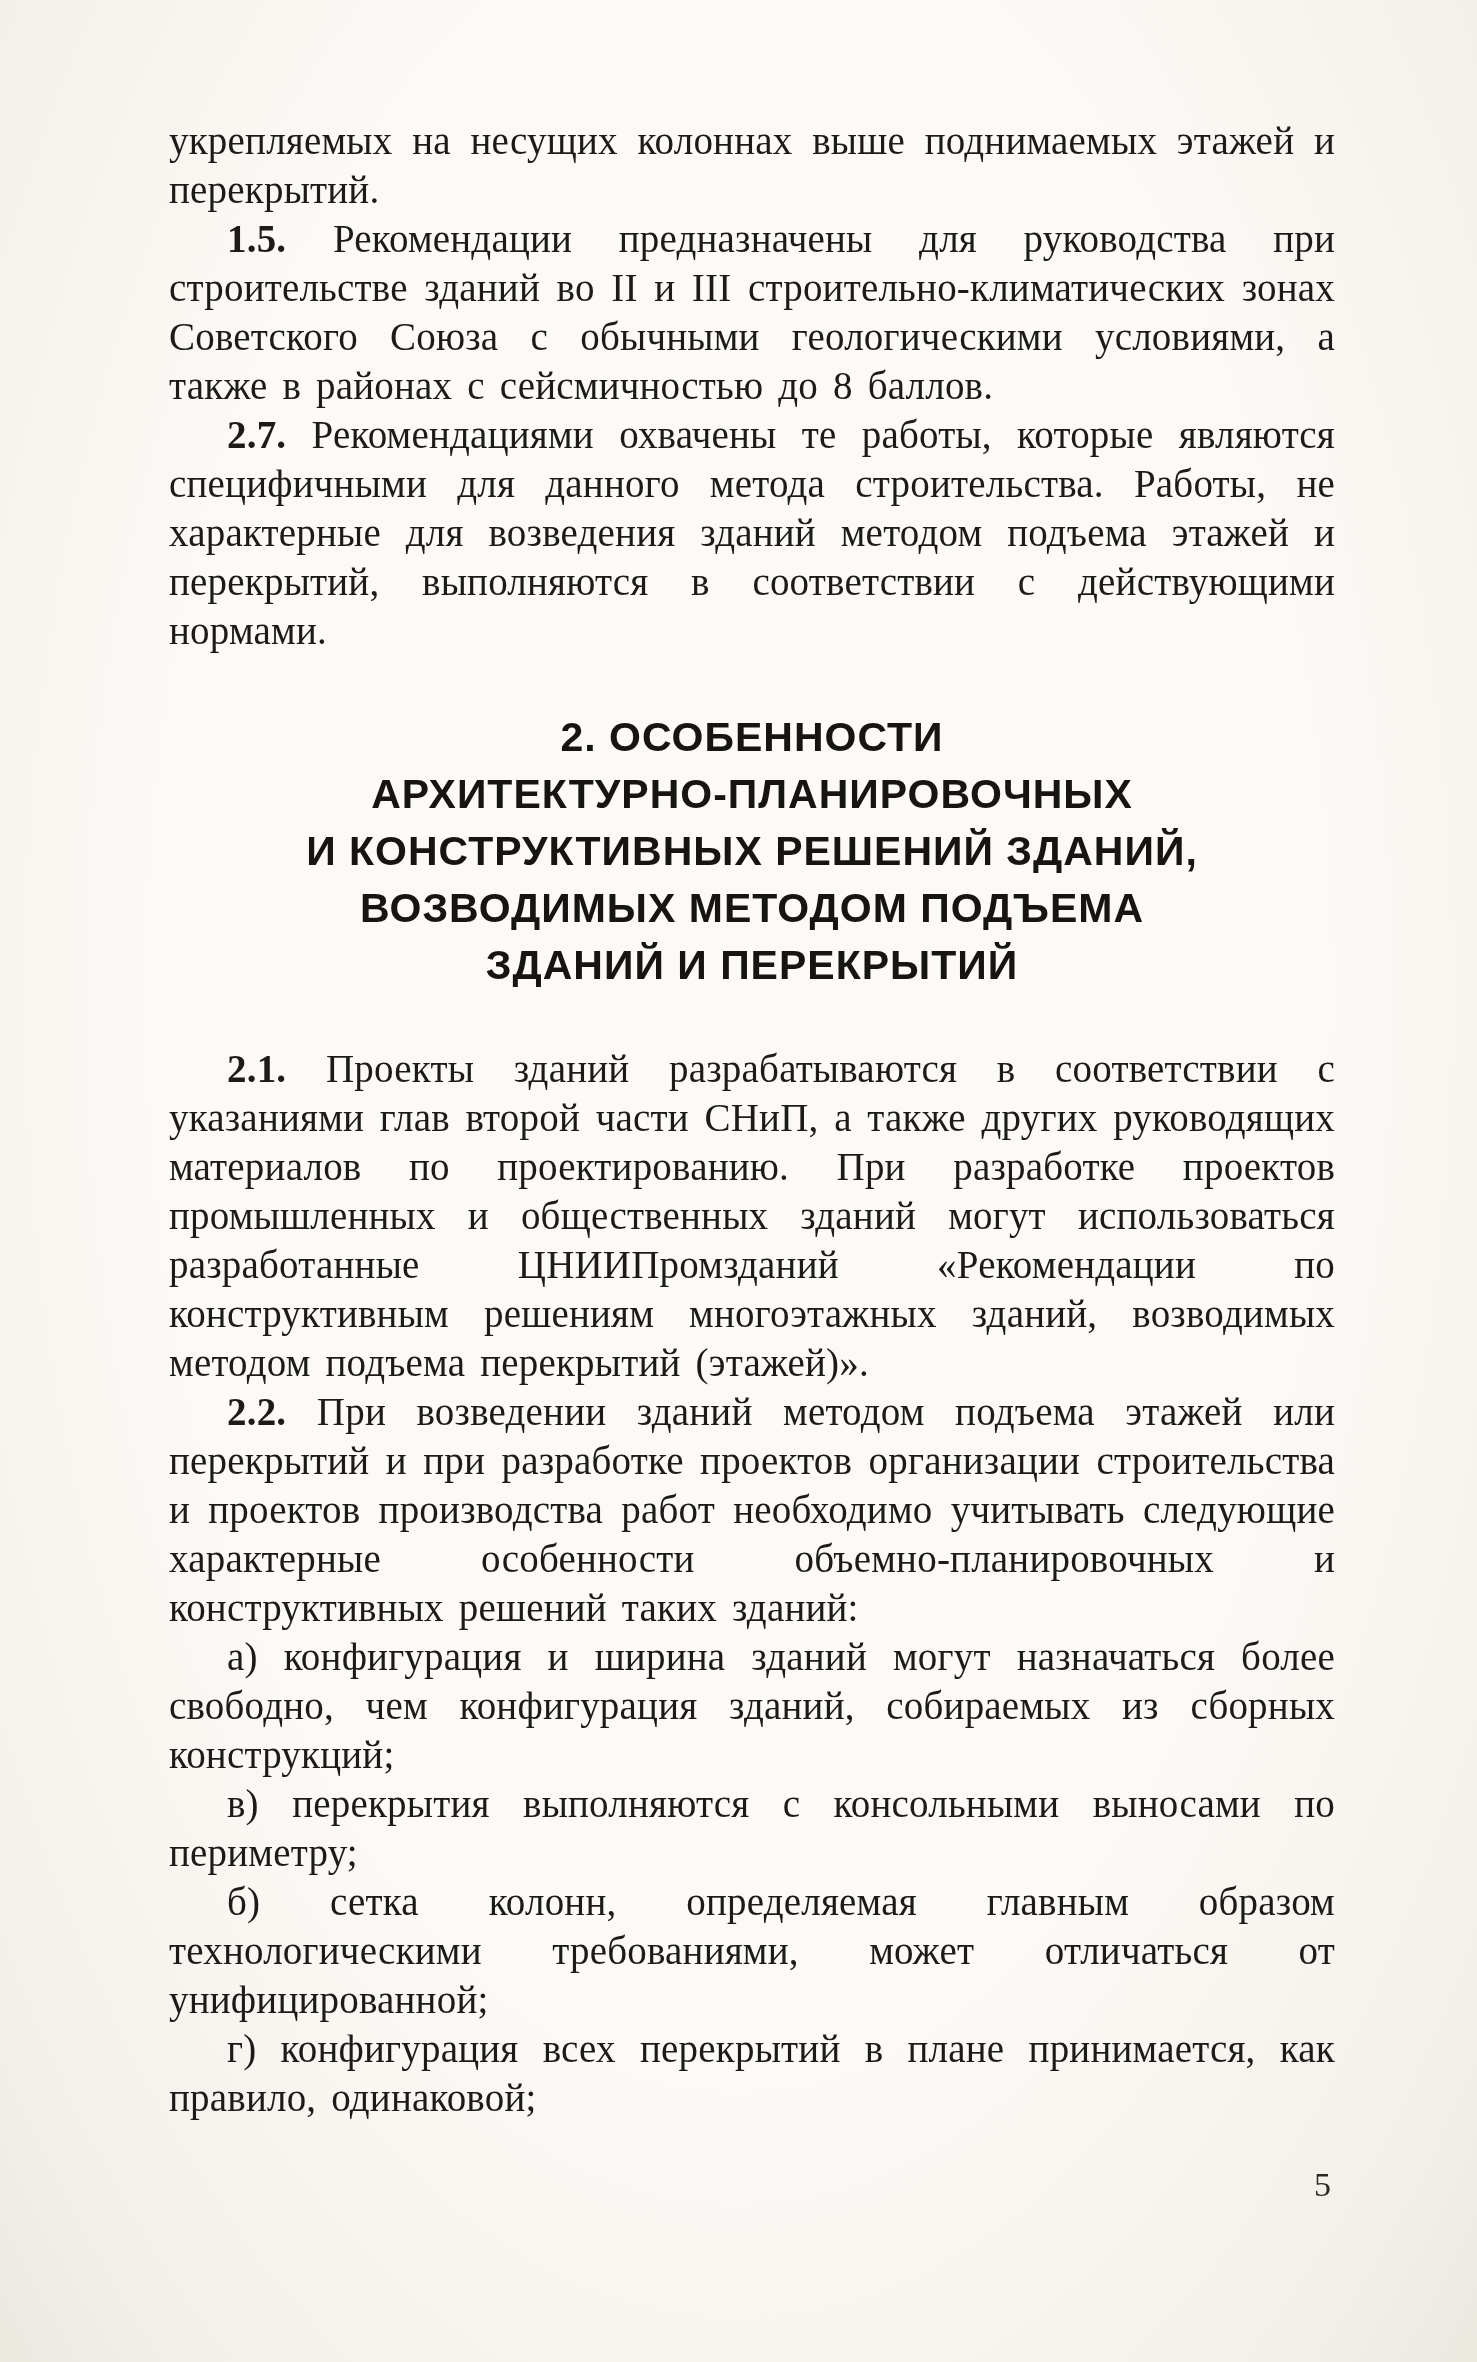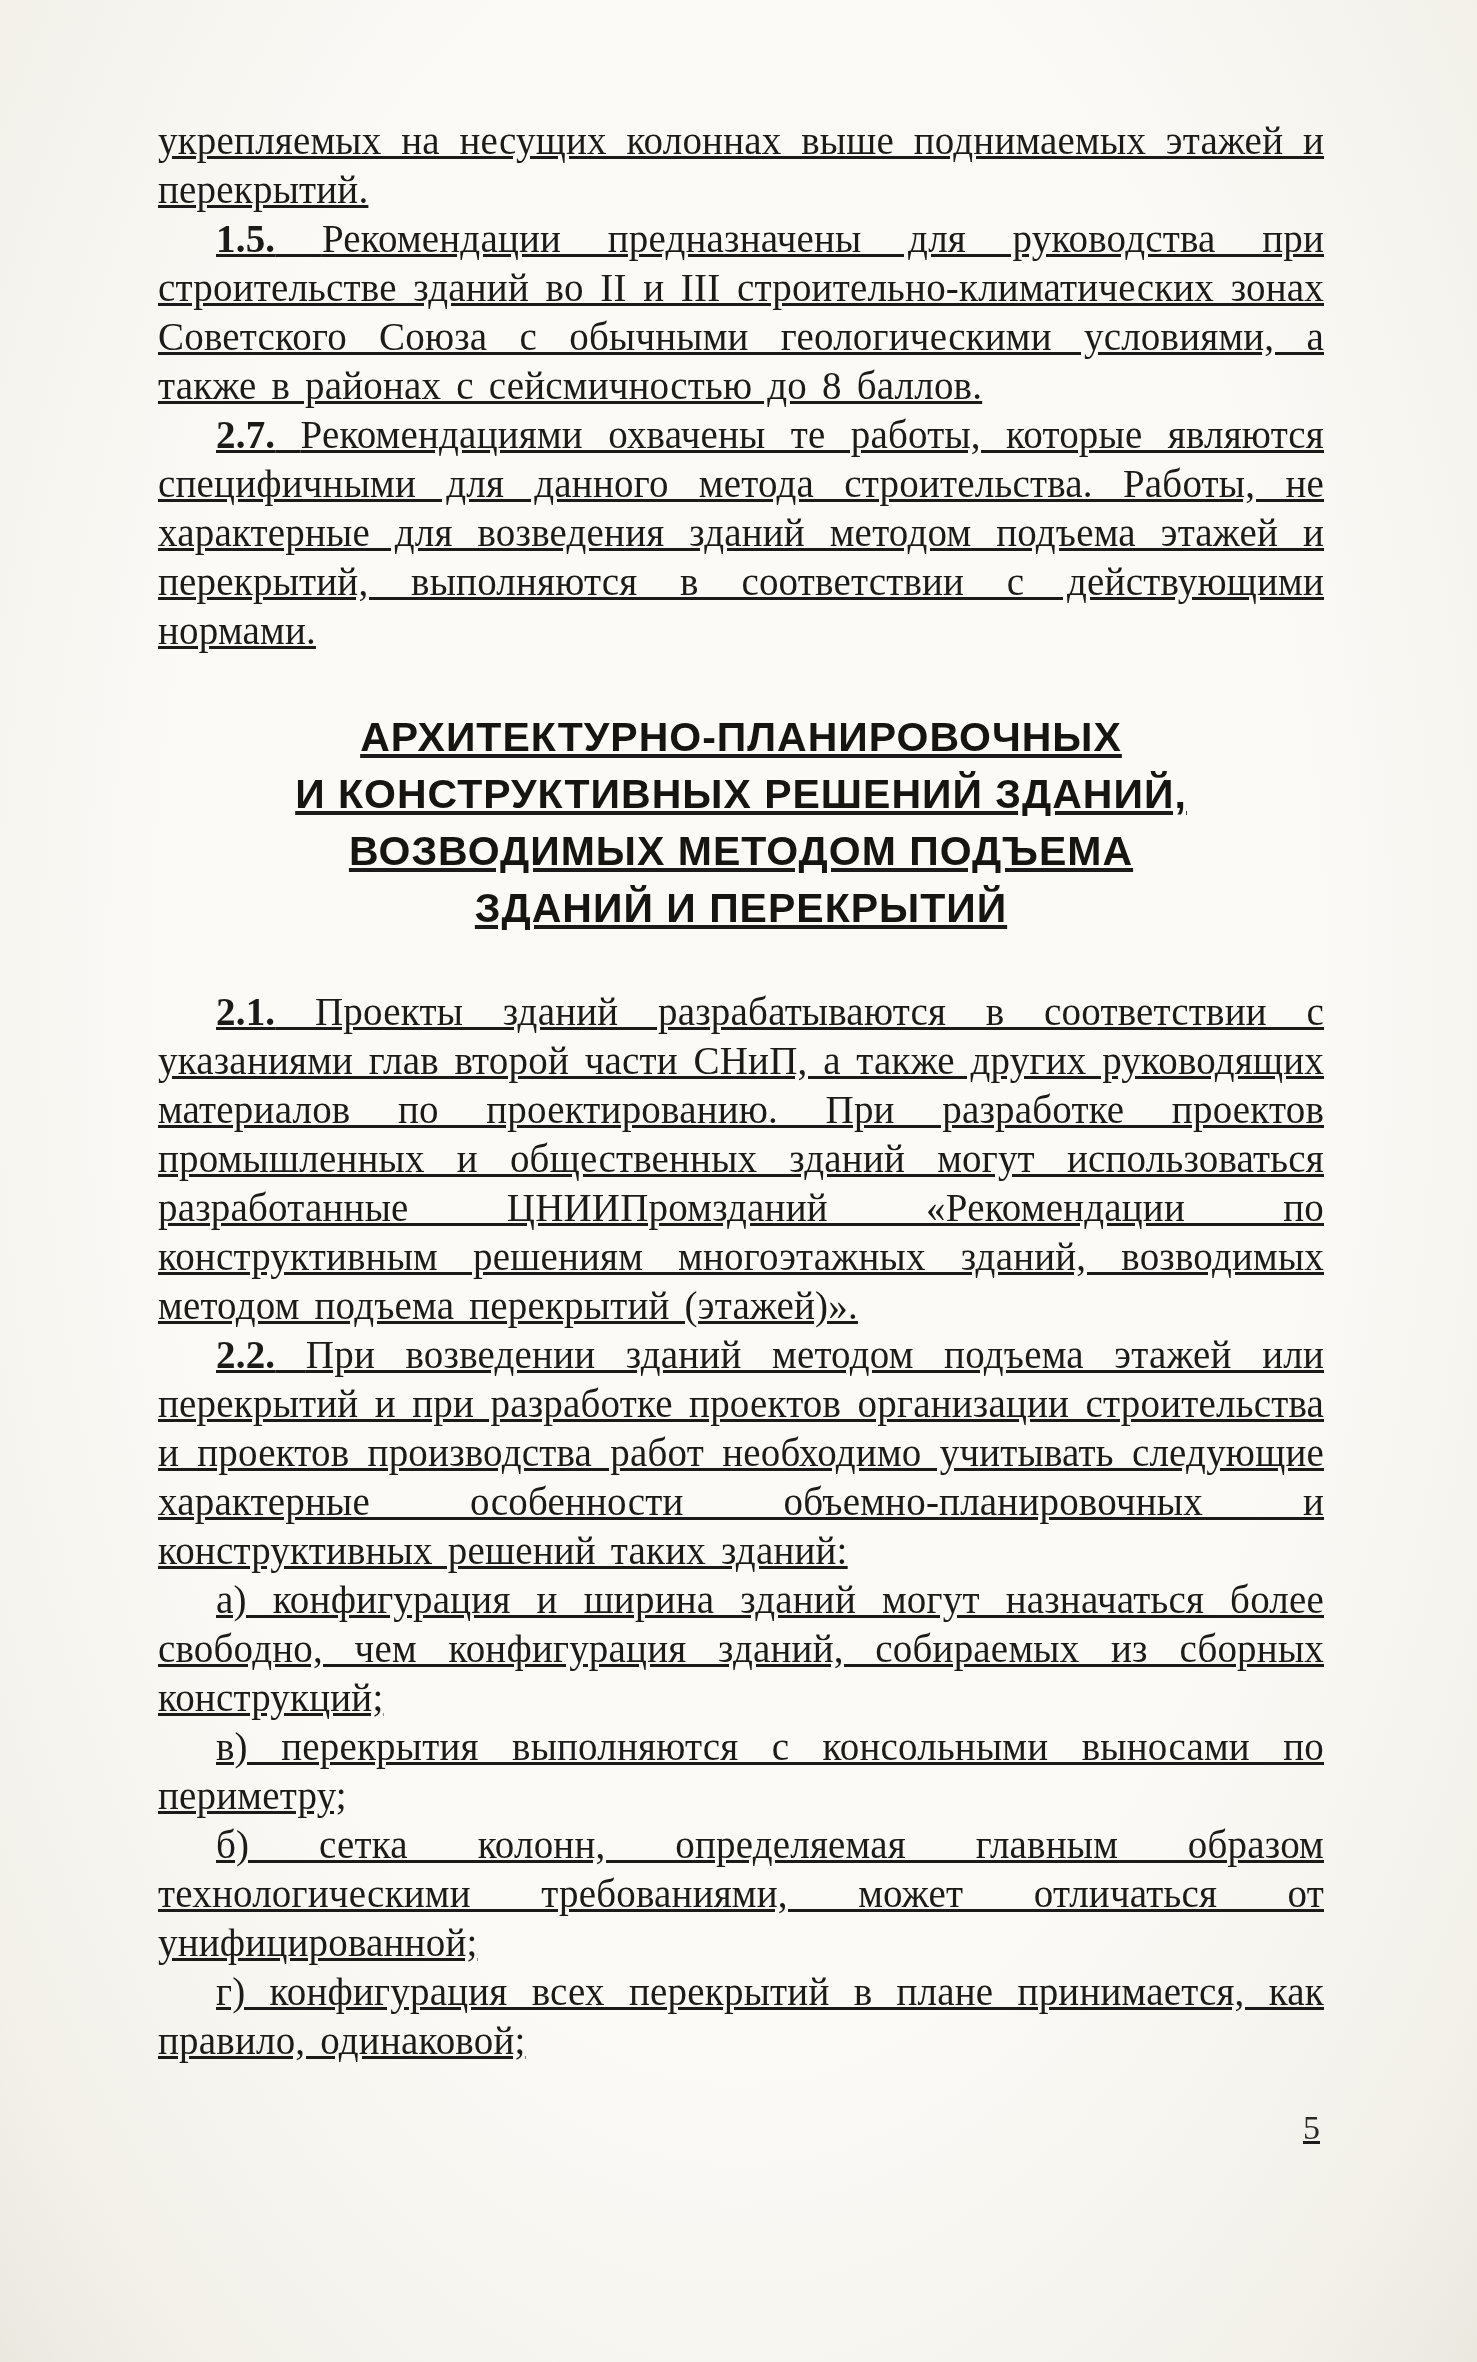--- a/index.html
+++ b/index.html
@@ -13,24 +13,23 @@
   }
   .page {
     position: relative;
     width: 1477px;
     height: 2362px;
     overflow: hidden;
     background: radial-gradient(ellipse at 50% 42%, #fbfaf6 55%, #f2f0e9 88%, #ebe8e0 100%);
   }
   .text-block {
     position: absolute;
-    left: 158px;
+    left: 169px;
     top: 116px;
     width: 1166px;
-    text-decoration: underline;
   }
   p.para {
     margin: 0;
     font-size: 39px;
     line-height: 49px;
     text-align: justify;
     text-indent: 58px;
     letter-spacing: 0.2px;
     word-spacing: 5px;
   }
@@ -61,20 +60,21 @@
 <div class="page">
   <div class="text-block">
 
     <p class="para no-indent">укрепляемых на несущих колоннах выше поднимаемых этажей и перекрытий.</p>
 
     <p class="para"><span class="pnum">1.5.</span> <span>Рекомендации предназначены для руководства при строительстве зданий во II и III строительно-климатических зонах Советского Союза с обычными геологическими условиями, а также в районах с сейсмичностью до 8 баллов.</span></p>
 
     <p class="para"><span class="pnum">2.7.</span> <span>Рекомендациями охвачены те работы, которые являются специфичными для данного метода строительства. Работы, не характерные для возведения зданий методом подъема этажей и перекрытий, выполняются в соответствии с действующими нормами.</span></p>
 
     <h2 class="heading">
+      <span class="hline">2. ОСОБЕННОСТИ</span>
       <span class="hline">АРХИТЕКТУРНО-ПЛАНИРОВОЧНЫХ</span>
       <span class="hline">И КОНСТРУКТИВНЫХ РЕШЕНИЙ ЗДАНИЙ,</span>
       <span class="hline">ВОЗВОДИМЫХ МЕТОДОМ ПОДЪЕМА</span>
       <span class="hline">ЗДАНИЙ И ПЕРЕКРЫТИЙ</span>
     </h2>
 
     <p class="para"><span class="pnum">2.1.</span> <span>Проекты зданий разрабатываются в соответствии с указаниями глав второй части СНиП, а также других руководящих материалов по проектированию. При разработке проектов промышленных и общественных зданий могут использоваться разработанные ЦНИИПромзданий «Рекомендации по конструктивным решениям многоэтажных зданий, возводимых методом подъема перекрытий (этажей)».</span></p>
 
     <p class="para"><span class="pnum">2.2.</span> <span>При возведении зданий методом подъема этажей или перекрытий и при разработке проектов организации строительства и проектов производства работ необходимо учитывать следующие характерные особенности объемно-планировочных и конструктивных решений таких зданий:</span></p>
 

